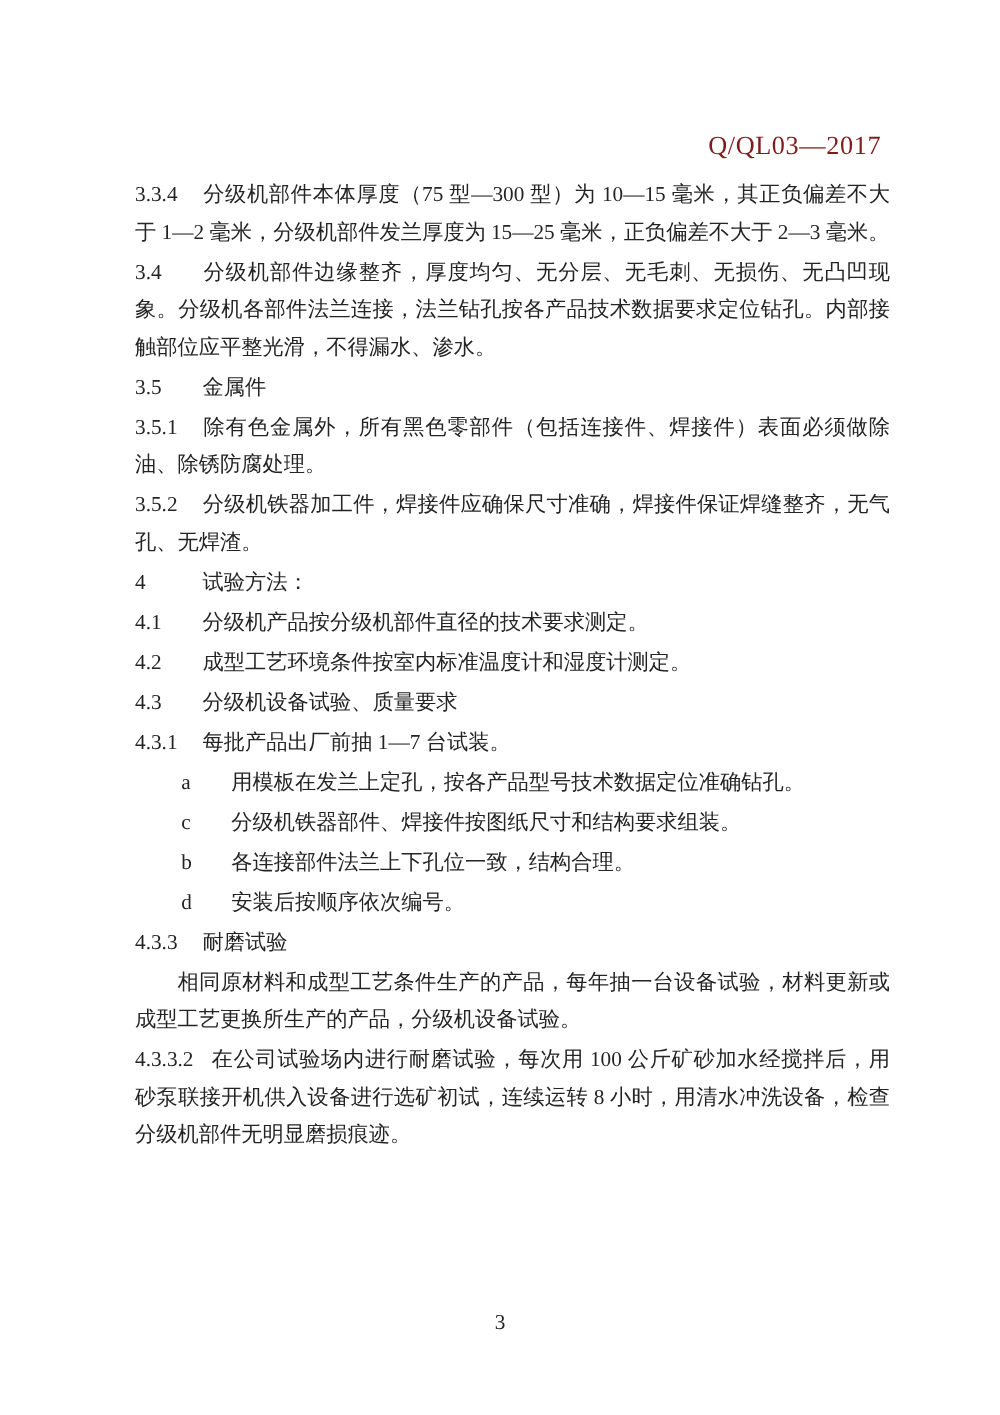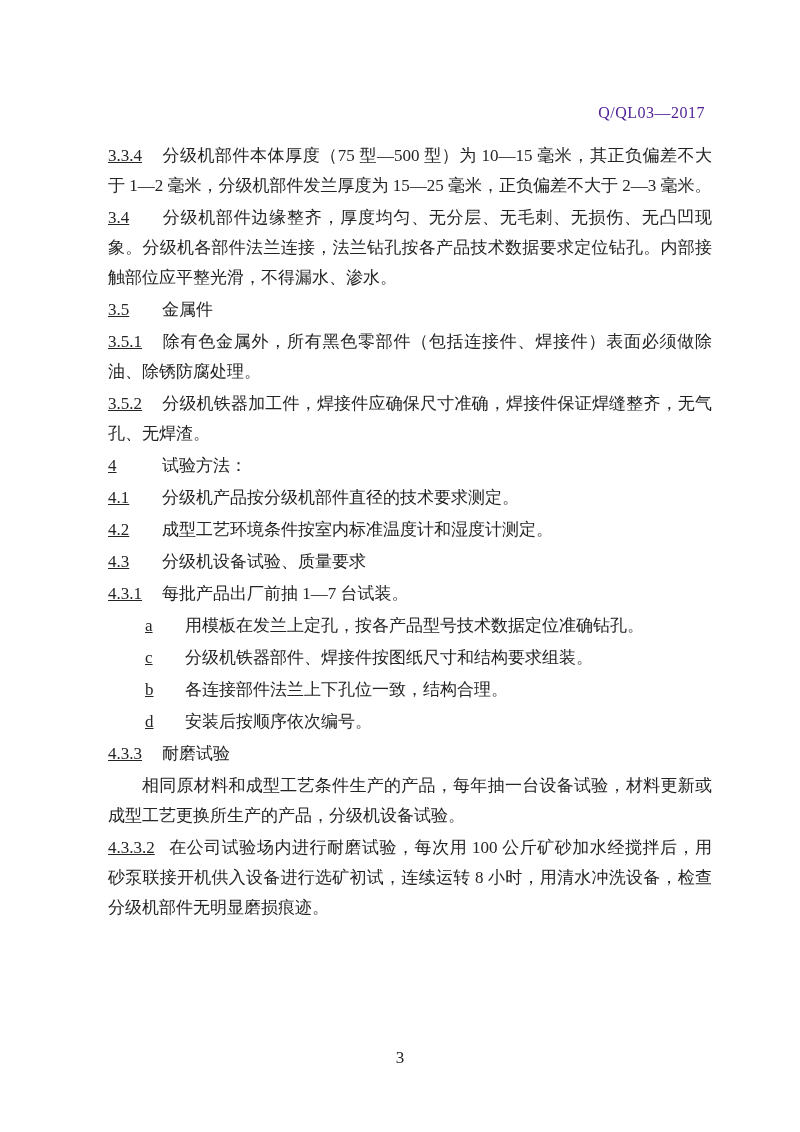--- a/index.html
+++ b/index.html
@@ -13,43 +13,42 @@
     height: 1132px;
     background: #ffffff;
     overflow: hidden;
     font-family: "Liberation Serif", "DejaVu Serif", serif;
     color: #222222;
   }
   .doc-header {
     position: absolute;
     top: 104px;
     right: 95px;
-    font-size: 16px;
+    font-size: 21px;
     letter-spacing: 0.5px;
-    color: #4c1d95;
+    color: #7f1d1d;
     white-space: nowrap;
   }
   .doc-body {
     position: absolute;
     left: 108px;
     top: 141px;
     width: 604px;
     font-size: 17px;
     line-height: 30px;
     text-align: justify;
     color: #242424;
   }
   .para {
     margin: 0 0 2px 0;
   }
   .para .num {
     display: inline-block;
     min-width: 40px;
     margin-right: 14px;
-    text-decoration: underline;
   }
   .para.list {
     padding-left: 37px;
   }
   .para.list .num {
     min-width: 26px;
     margin-right: 14px;
   }
   .para.indent {
     text-indent: 34px;
@@ -67,21 +66,21 @@
 </head>
 <body>
 
 <div class="page">
 
   <div class="doc-header">
     <span>Q/QL03—2017</span>
   </div>
 
   <div class="doc-body">
-      <p class="para section"><span class="num">3.3.4</span><span>分级机部件本体厚度（75 型—500 型）为 10—15 毫米，其正负偏差不大于 1—2 毫米，分级机部件发兰厚度为 15—25 毫米，正负偏差不大于 2—3 毫米。</span></p>
+      <p class="para section"><span class="num">3.3.4</span><span>分级机部件本体厚度（75 型—300 型）为 10—15 毫米，其正负偏差不大于 1—2 毫米，分级机部件发兰厚度为 15—25 毫米，正负偏差不大于 2—3 毫米。</span></p>
       <p class="para section"><span class="num">3.4</span><span>分级机部件边缘整齐，厚度均匀、无分层、无毛刺、无损伤、无凸凹现象。分级机各部件法兰连接，法兰钻孔按各产品技术数据要求定位钻孔。内部接触部位应平整光滑，不得漏水、渗水。</span></p>
       <p class="para section"><span class="num">3.5</span><span>金属件</span></p>
       <p class="para section"><span class="num">3.5.1</span><span>除有色金属外，所有黑色零部件（包括连接件、焊接件）表面必须做除油、除锈防腐处理。</span></p>
       <p class="para section"><span class="num">3.5.2</span><span>分级机铁器加工件，焊接件应确保尺寸准确，焊接件保证焊缝整齐，无气孔、无焊渣。</span></p>
       <p class="para section"><span class="num">4</span><span>试验方法：</span></p>
       <p class="para section"><span class="num">4.1</span><span>分级机产品按分级机部件直径的技术要求测定。</span></p>
       <p class="para section"><span class="num">4.2</span><span>成型工艺环境条件按室内标准温度计和湿度计测定。</span></p>
       <p class="para section"><span class="num">4.3</span><span>分级机设备试验、质量要求</span></p>
       <p class="para section"><span class="num">4.3.1</span><span>每批产品出厂前抽 1—7 台试装。</span></p>
       <p class="para list"><span class="num">a</span><span>用模板在发兰上定孔，按各产品型号技术数据定位准确钻孔。</span></p>

